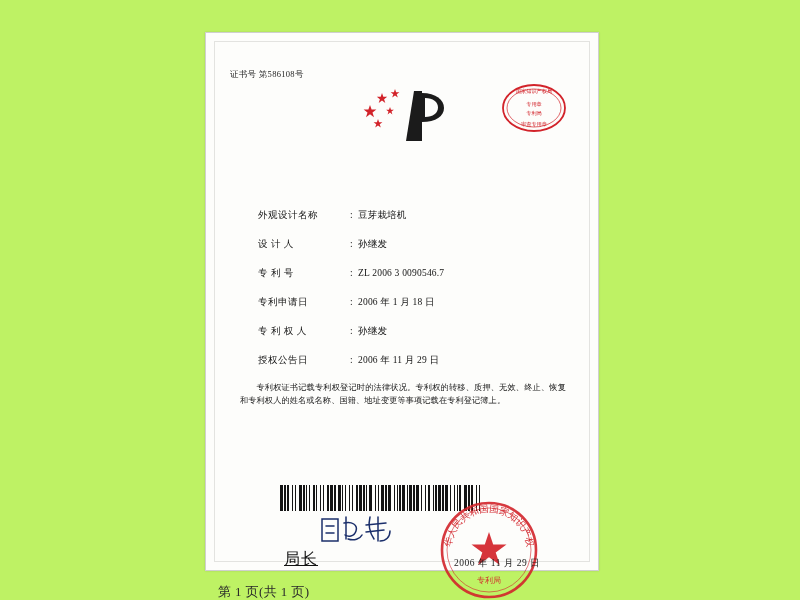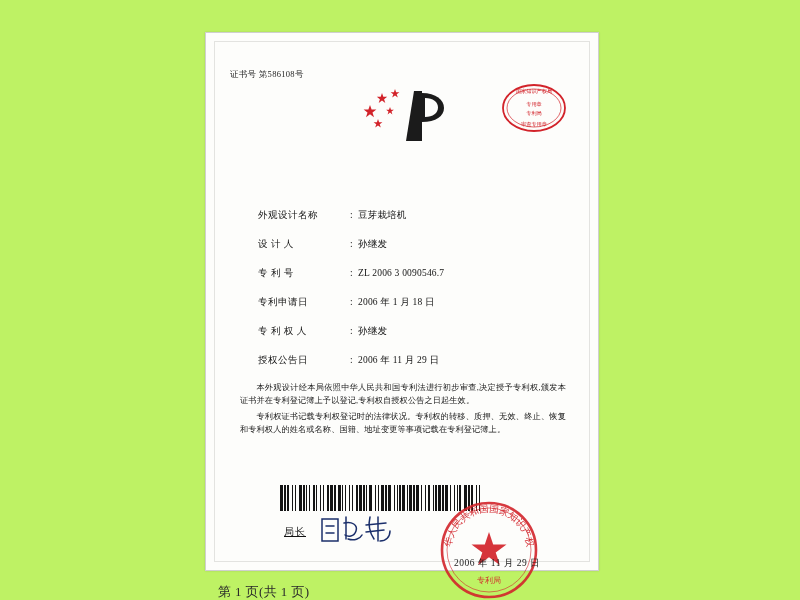--- a/index.html
+++ b/index.html
@@ -147,22 +147,22 @@
   #barcode i {
     display: block;
     height: 100%;
     background: #141414;
   }
 
   
   .sign-label {
     position: absolute;
     left: 78px;
-    top: 492px;
-    font-size: 10px;
+    top: 516px;
+    font-size: 16px;
     color: #121212;
     letter-spacing: 1px;
     text-decoration: underline;
   }
   #signature {
     position: absolute;
     left: 112px;
     top: 478px;
     width: 76px;
     height: 36px;
@@ -269,21 +269,20 @@
         <span class="field-value">孙继发</span>
       </div>
       <div class="field-row">
         <span class="field-label wide">授权公告日</span>
         <span class="field-colon">:</span>
         <span class="field-value">2006 年 11 月 29 日</span>
       </div>
     </div>
 
     <div class="paragraphs">
-      <div class="para">本外观设计经本局依照中华人民共和国专利法进行初步审查,决定授予专利权,颁发本证书并在专利登记簿上予以登记,专利权自授权公告之日起生效。</div>
       <div class="para">专利权证书记载专利权登记时的法律状况。专利权的转移、质押、无效、终止、恢复和专利权人的姓名或名称、国籍、地址变更等事项记载在专利登记簿上。</div>
     </div>
 
     <div id="barcode">
         <i style="width:3px;background:#141414"></i>
         <i style="width:1px;background:transparent"></i>
         <i style="width:2px;background:#141414"></i>
         <i style="width:1px;background:transparent"></i>
         <i style="width:2px;background:#141414"></i>
         <i style="width:3px;background:transparent"></i>

